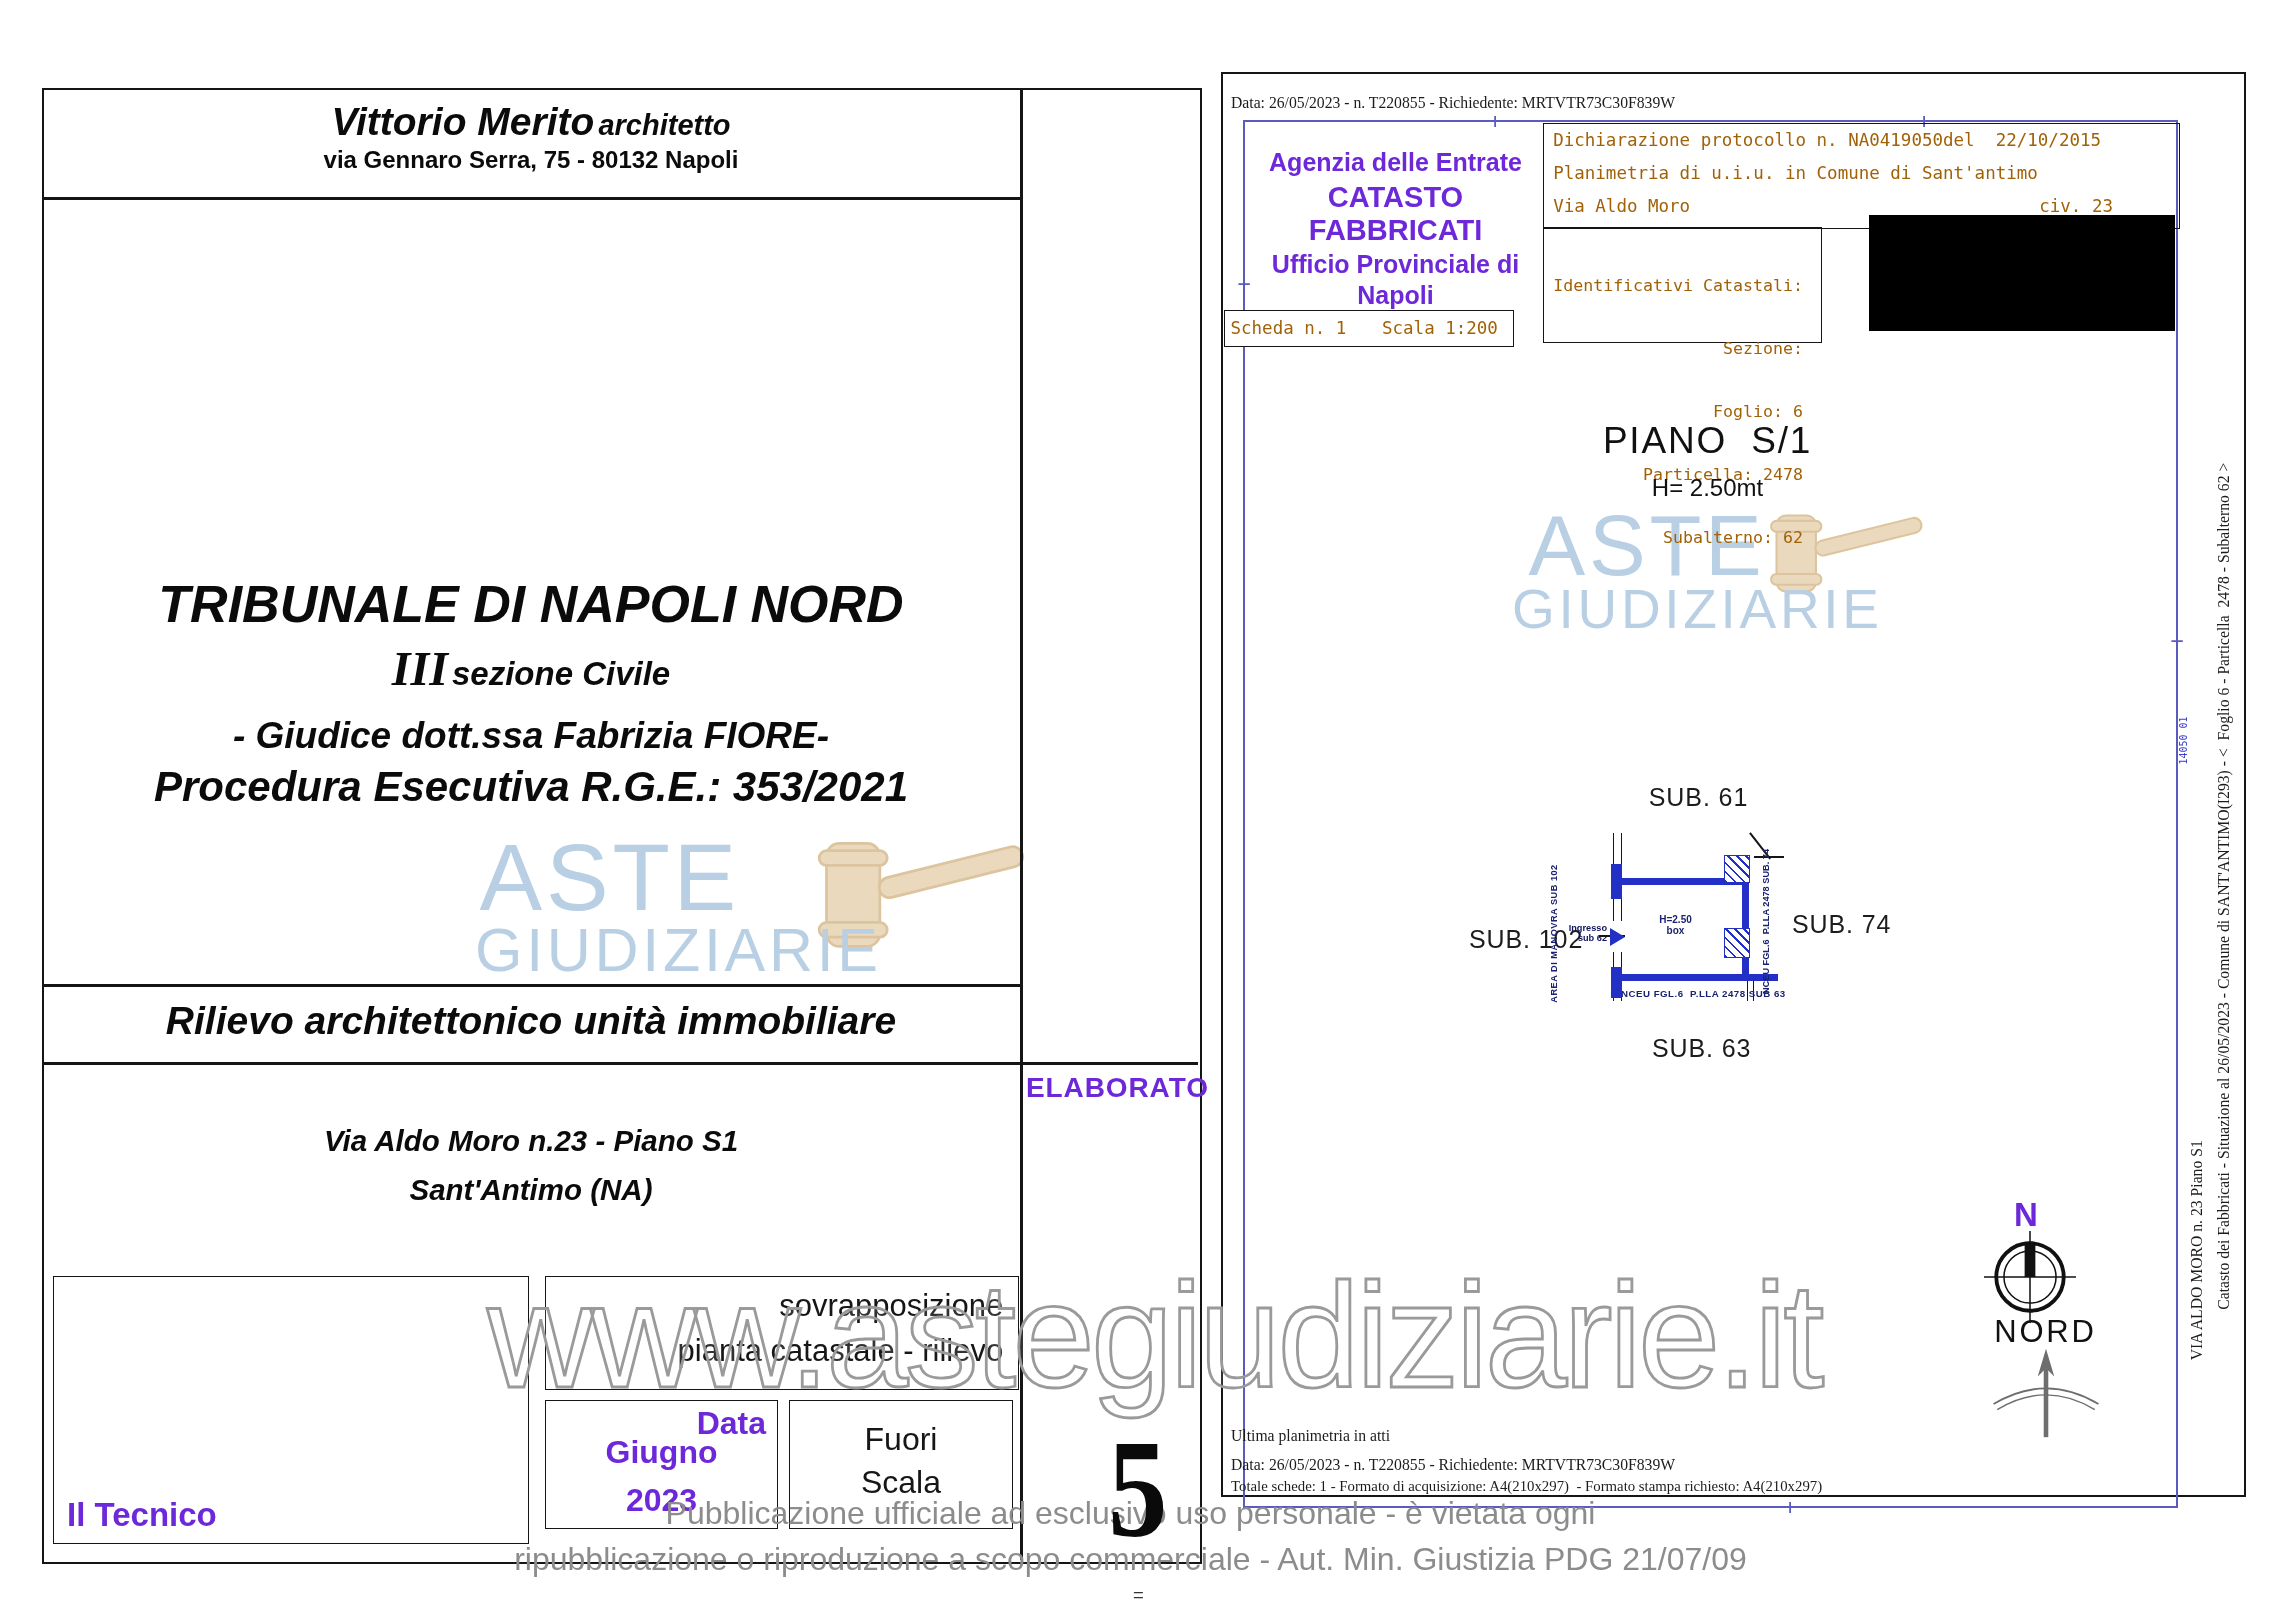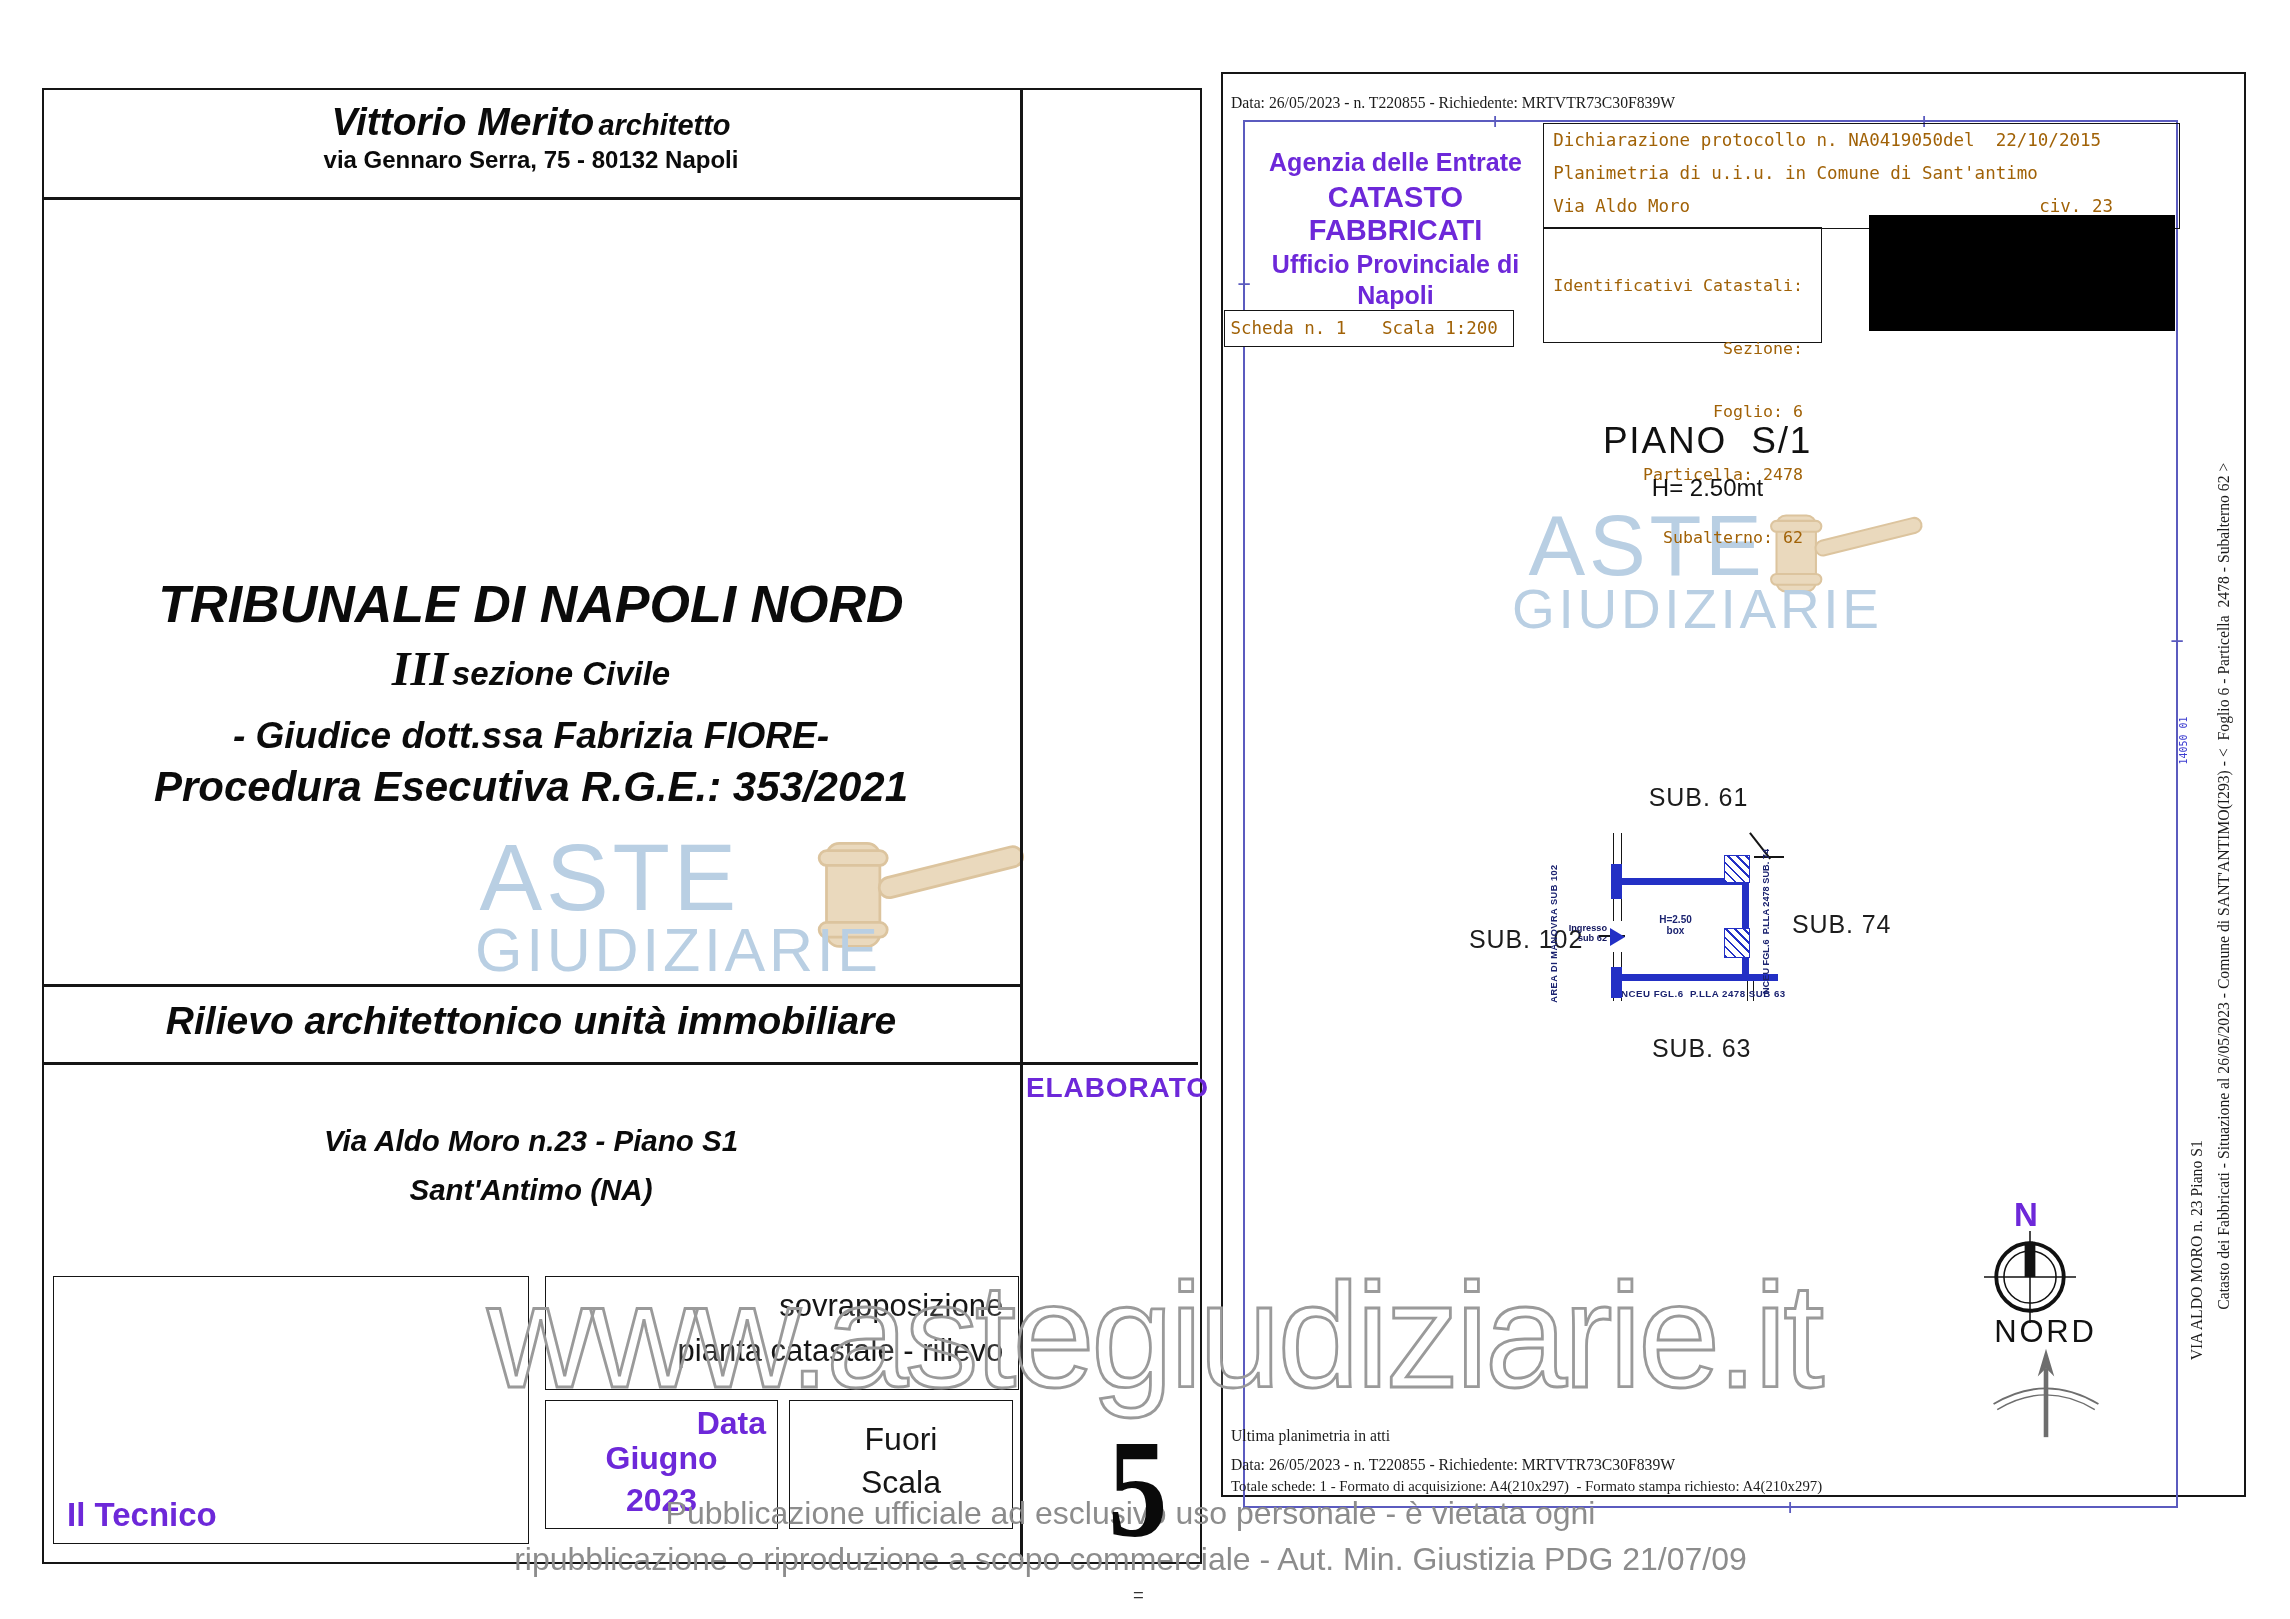--- a/index.html
+++ b/index.html
@@ -84,21 +84,21 @@
 
     <div class="box" style="left:545px;top:1276px;width:472px;height:112px;z-index:5;">
       <div class="abs" style="right:14.8px;top:7.4px;text-align:right;font-size:31px;line-height:1.45;color:#161616;">
         <div>sovrapposizione</div>
         <div>pianta catastale - rilievo</div>
       </div>
     </div>
 
     <div class="box" style="left:545px;top:1400px;width:231px;height:127px;z-index:5;">
       <div class="abs agency" style="right:11px;top:3.7px;font-size:32px;">Data</div>
-      <div class="abs agency ctr" style="left:0;top:39px;width:100%;font-size:32px;">Giugno</div>
+      <div class="abs agency ctr" style="left:0;top:33px;width:100%;font-size:32px;">Giugno</div>
       <div class="abs agency ctr" style="left:0;top:81px;width:100%;font-size:32px;">2023</div>
     </div>
 
     <div class="box" style="left:789px;top:1400px;width:222px;height:127px;z-index:5;">
       <div class="abs ctr" style="left:0;top:16.6px;width:100%;font-size:32px;line-height:1.35;color:#161616;">
         <div>Fuori</div>
         <div>Scala</div>
       </div>
     </div>
   </div>

